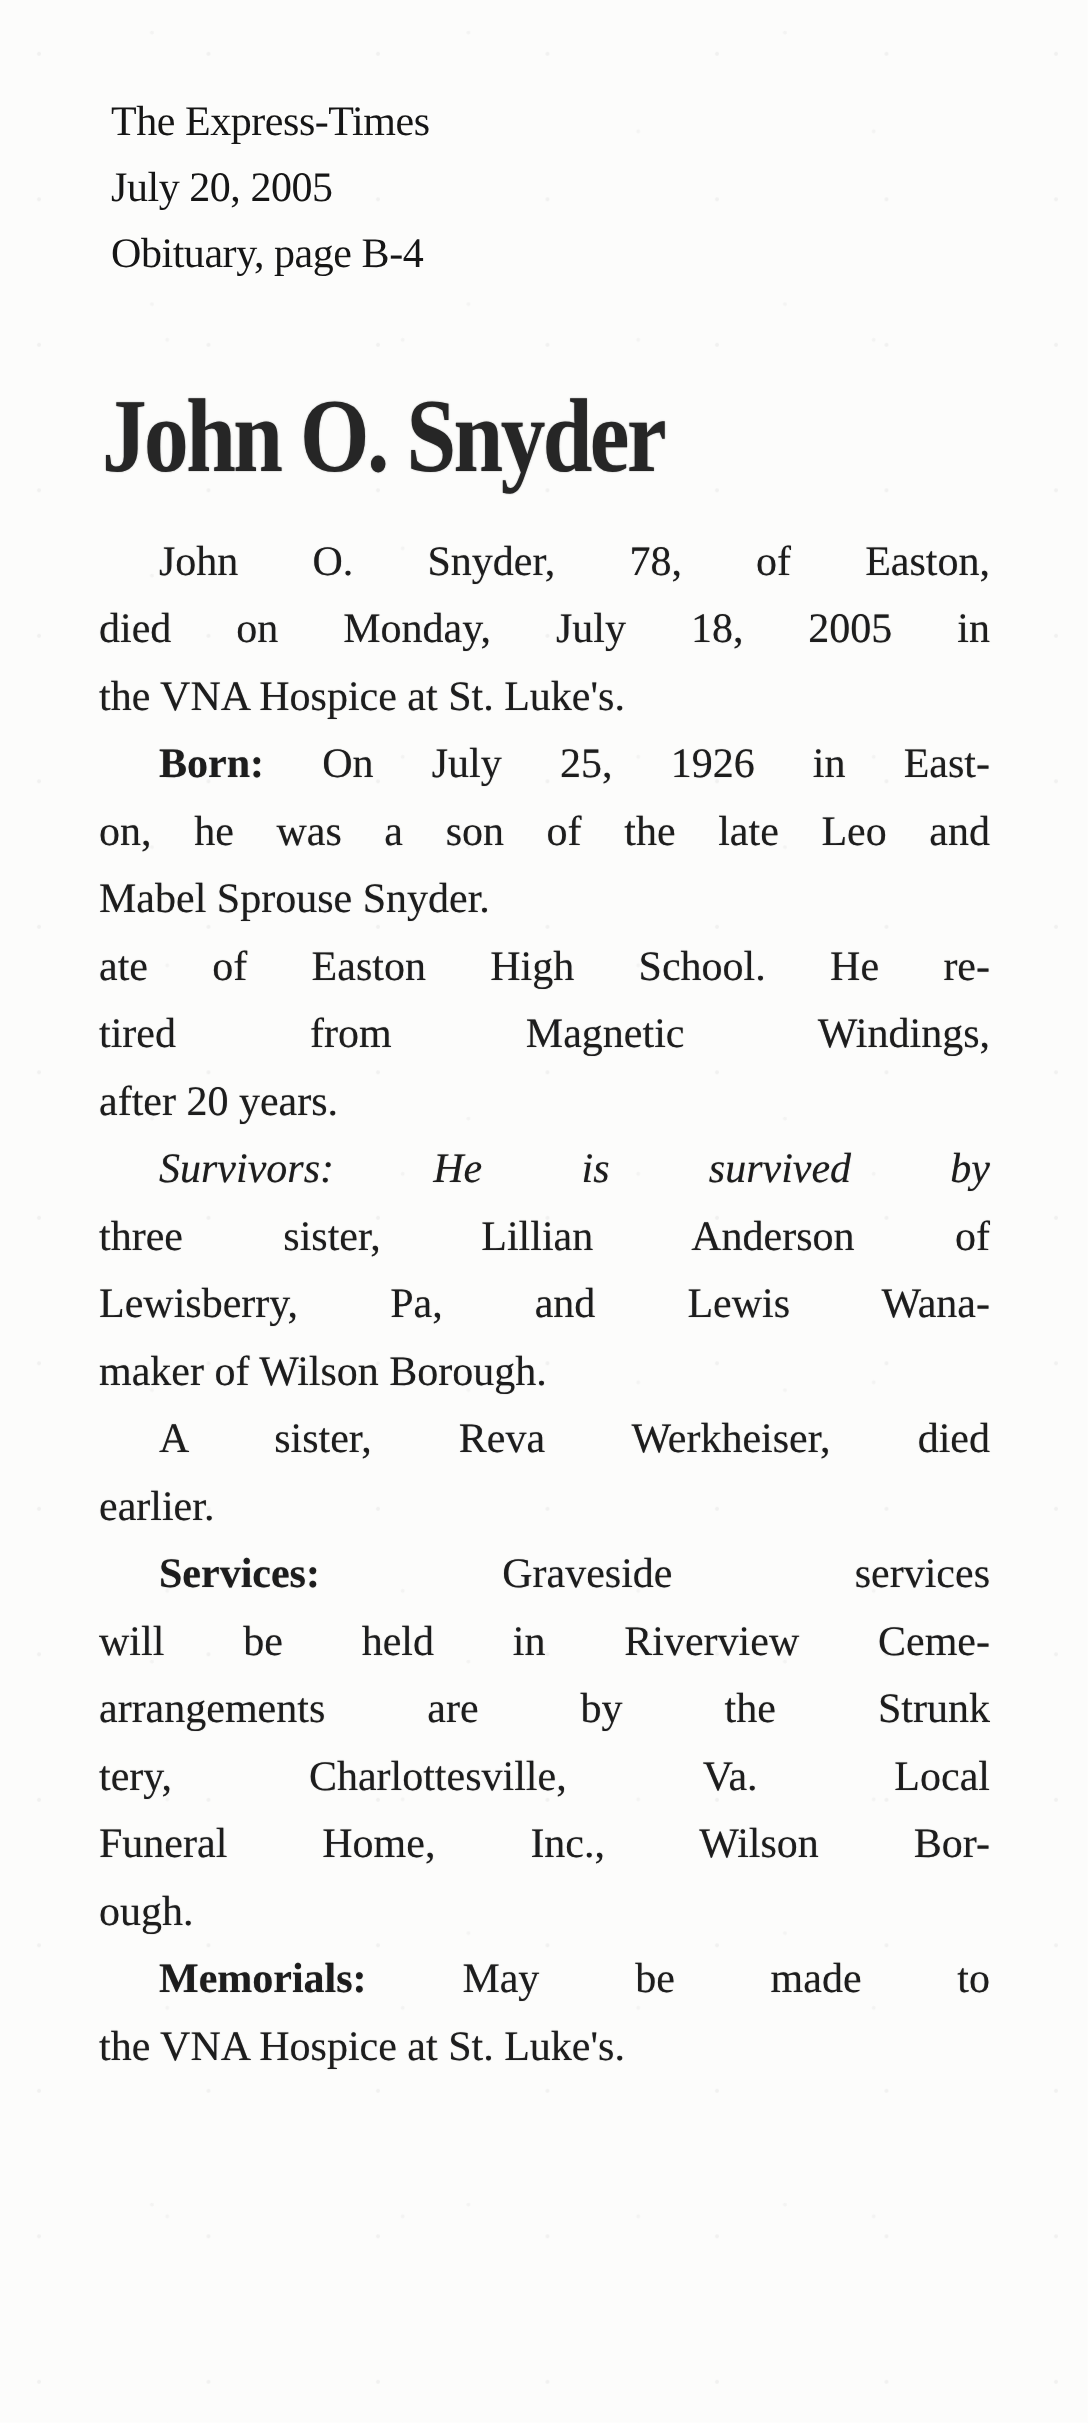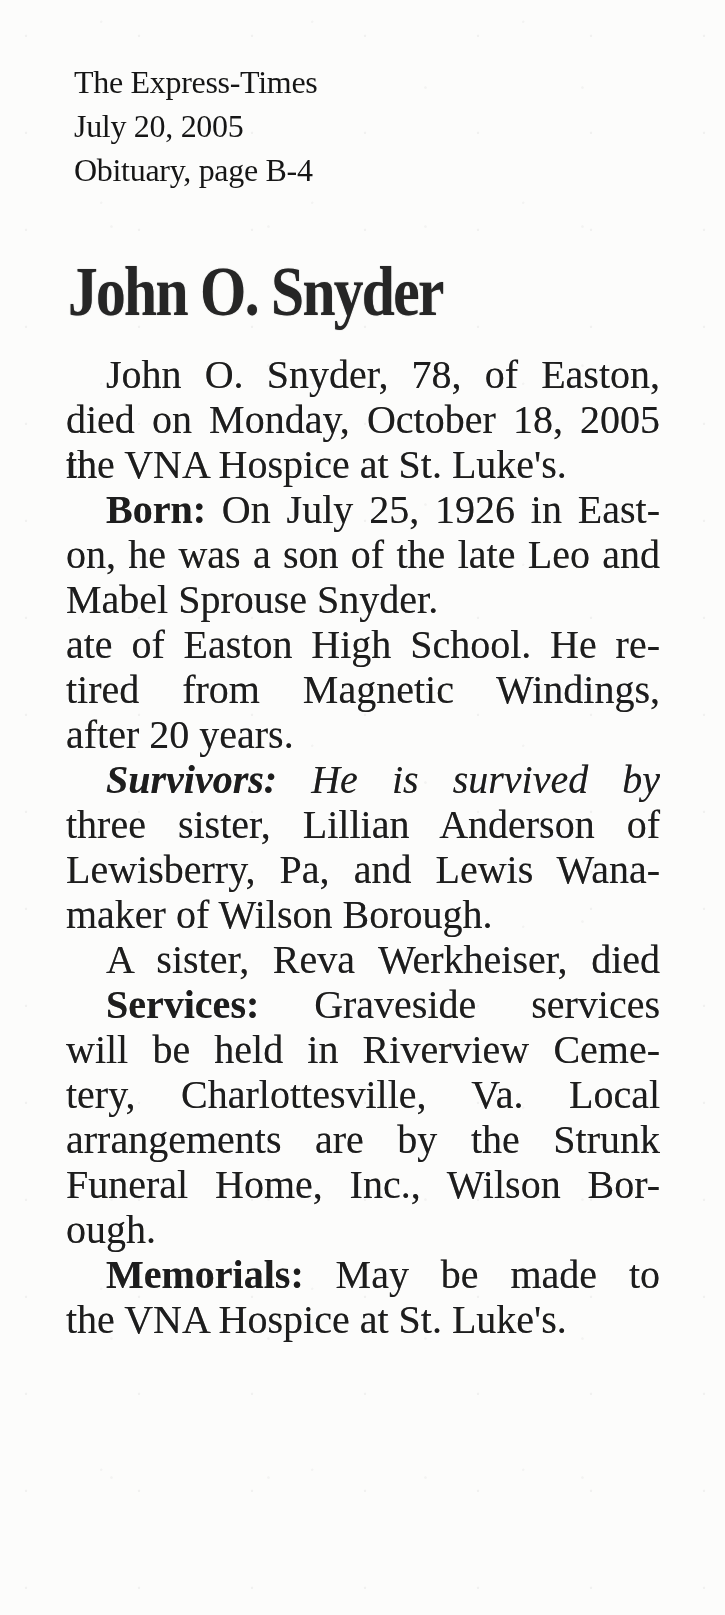--- a/index.html
+++ b/index.html
@@ -16,91 +16,92 @@
     background-image:
       radial-gradient(circle at 23% 37%, rgba(40,40,40,0.05) 0 1px, transparent 1.6px),
       radial-gradient(circle at 71% 63%, rgba(40,40,40,0.04) 0 1px, transparent 1.6px),
       radial-gradient(circle at 48% 12%, rgba(40,40,40,0.04) 0 1px, transparent 1.5px);
     background-size: 113px 97px, 157px 139px, 211px 181px;
     color: #1c1c1c;
   }
   
   .masthead {
     position: absolute; left: 74px; top: 60px;
-    font-size: 32px; line-height: 44px;
+    font-size: 28px; line-height: 44px;
     letter-spacing: -0.3px;
     color: #161616;
   }
   
   .headline {
     position: absolute; left: 68px; top: 252px;
     font-size: 70px; font-weight: bold;
     letter-spacing: -2px;
     transform: scaleX(0.85);
     transform-origin: left top;
     color: #262626;
     text-shadow: 0 0 1px rgba(20,20,20,0.5);
     white-space: nowrap;
   }
   
   .article {
     position: absolute; left: 66px; top: 352px;
     width: 594px;
-    font-size: 40px;
+    font-size: 28px;
     color: #1d1d1d;
   }
   .line {
     height: 45px; line-height: 45px;
     text-shadow: 0 0 0.6px rgba(25,25,25,0.55);
     white-space: normal;
   }
   .j { text-align: justify; text-align-last: justify; }
   .indent { text-indent: 40px; }
   .b { font-weight: bold; margin-top: 44px; }
-  .bi { font-weight: bold; font-style: italic; }
+  .bi { font-weight: normal; font-style: italic; }
   .i { font-style: italic; }
 </style>
 </head>
 <body>
 
 <div class="page">
 
   <div class="masthead">
     <div>The Express-Times</div>
     <div>July 20, 2005</div>
     <div>Obituary, page B-4</div>
   </div>
 
   <div class="headline">John O. Snyder</div>
 
   <div class="article">
 
     <div class="line j indent">John O. Snyder, 78, of Easton,</div>
-    <div class="line j">died on Monday, October 18, 2005 in</div>
+    <div class="line j">died on Monday, July 18, 2005 in</div>
     <div class="line">the VNA Hospice at St. Luke's.</div>
 
     <div class="line j indent"><span class="b">Born:</span><span> On July 25, 1926 in East-</span></div>
     <div class="line j">on, he was a son of the late Leo and</div>
     <div class="line">Mabel Sprouse Snyder.</div>
 
     <div class="line j">ate of Easton High School.  He re-</div>
     <div class="line j">tired from Magnetic Windings,</div>
     <div class="line">after 20 years.</div>
 
     <div class="line j indent"><span class="bi">Survivors:</span><span class="i"> He is survived by</span></div>
     <div class="line j">three sister, Lillian Anderson of</div>
     <div class="line j">Lewisberry, Pa, and Lewis Wana-</div>
     <div class="line">maker of Wilson Borough.</div>
 
     <div class="line j indent">A sister, Reva Werkheiser, died</div>
+    <div class="line">earlier.</div>
 
     <div class="line j indent"><span class="b">Services:</span><span> Graveside services</span></div>
     <div class="line j">will be held in Riverview Ceme-</div>
+    <div class="line j">arrangements are by the Strunk</div>
     <div class="line j">tery, Charlottesville, Va.  Local</div>
-    <div class="line j">arrangements are by the Strunk</div>
     <div class="line j">Funeral Home, Inc., Wilson Bor-</div>
     <div class="line">ough.</div>
 
     <div class="line j indent"><span class="b">Memorials:</span><span> May be made to</span></div>
     <div class="line">the VNA Hospice at St. Luke's.</div>
 
   </div>
 </div>
 
 </body></html>

